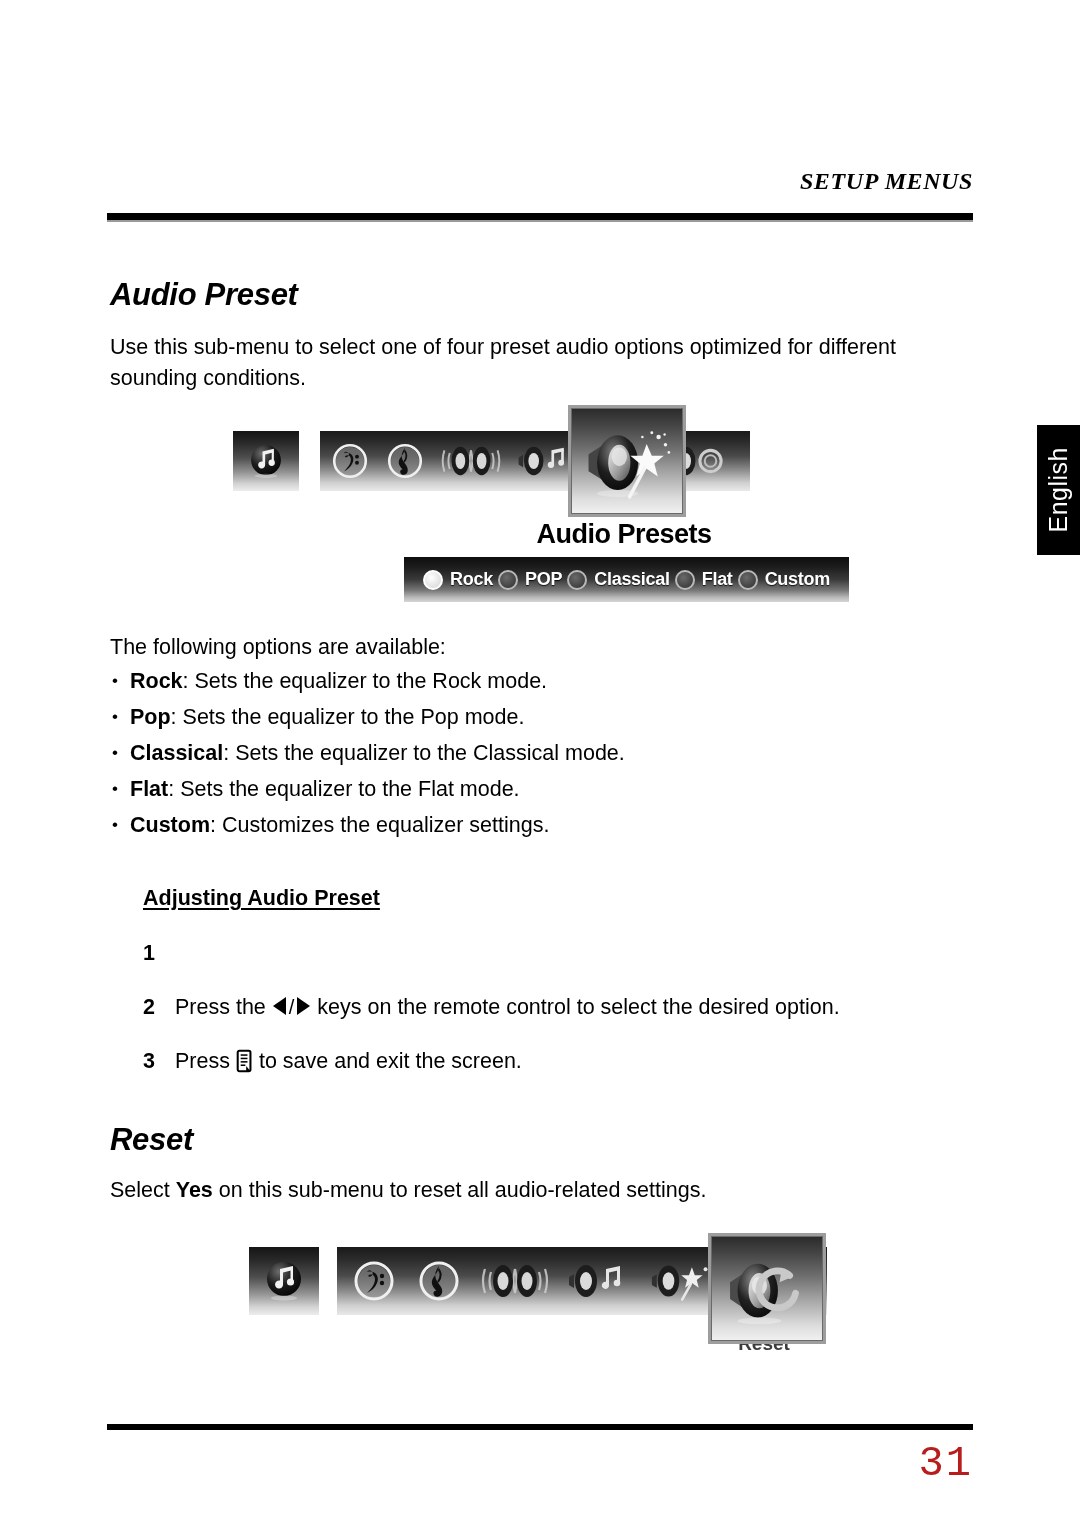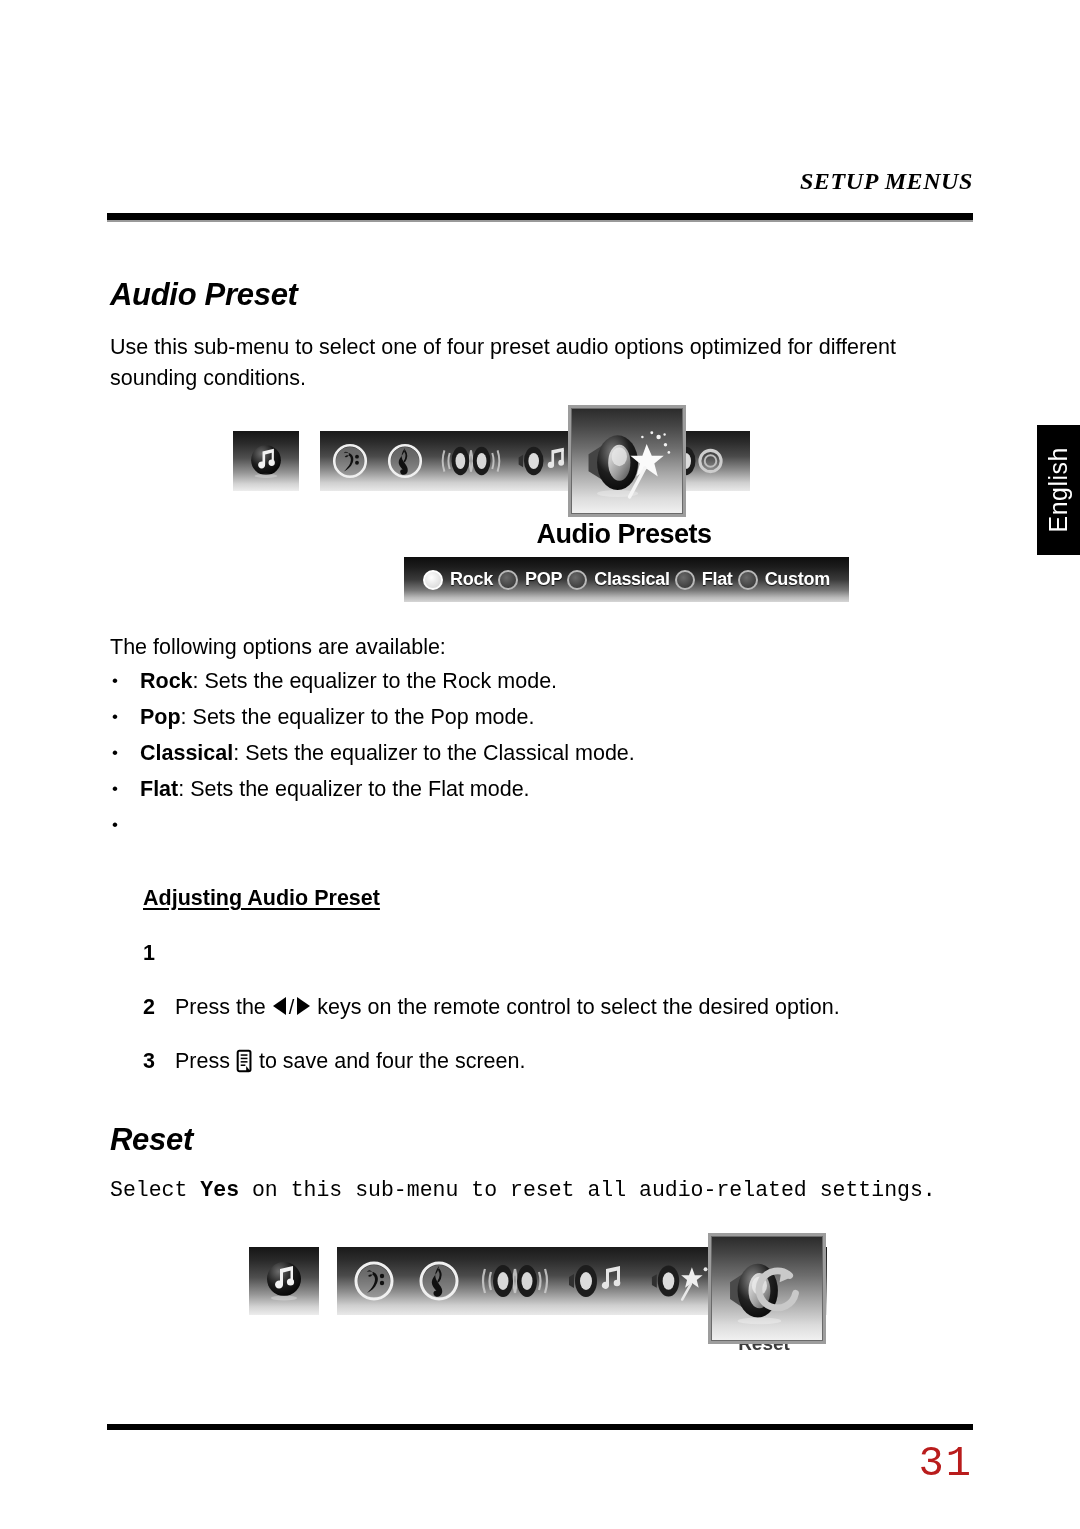--- a/index.html
+++ b/index.html
@@ -116,21 +116,21 @@
     white-space: nowrap;
   }
   .bullet-dot {
     position: absolute;
     left: 0;
     top: 0;
     width: 10px;
     text-align: center;
     font-size: 17px;
   }
-  .bullet-text { margin-left: 30px; }
+  .bullet-text { margin-left: 20px; }
   .bullet-text b { font-weight: 700; }
 
   
   .steps {
     position: absolute;
     left: 143px;
     top: 938px;
     width: 850px;
   }
   .step-row {
@@ -449,21 +449,21 @@
     </div>
 </div>
 
 <div class="para" style="top:632px;">The following options are available:</div>
 
 <div class="bullets" id="bullet-list">
     <div class="bullet-row"><span class="bullet-dot">•</span><span class="bullet-text"><b>Rock</b><span>: Sets the equalizer to the Rock mode.</span></span></div>
     <div class="bullet-row"><span class="bullet-dot">•</span><span class="bullet-text"><b>Pop</b><span>: Sets the equalizer to the Pop mode.</span></span></div>
     <div class="bullet-row"><span class="bullet-dot">•</span><span class="bullet-text"><b>Classical</b><span>: Sets the equalizer to the Classical mode.</span></span></div>
     <div class="bullet-row"><span class="bullet-dot">•</span><span class="bullet-text"><b>Flat</b><span>: Sets the equalizer to the Flat mode.</span></span></div>
-    <div class="bullet-row"><span class="bullet-dot">•</span></div>
+    <div class="bullet-row"><span class="bullet-dot">•</span><span class="bullet-text"><b>Custom</b><span>: Customizes the equalizer settings.</span></span></div>
   </div>
 
 <div class="h-sub" style="top:886px;text-align:right;">Adjusting Audio Preset</div>
 
 <div class="steps">
 
   <div class="step-row">
     <span class="step-num">1</span>
   </div>
 
@@ -478,27 +478,27 @@
         <svg width="17" height="24" viewBox="0 0 20 28">
           <rect x="2" y="2" width="15" height="24" rx="2" ry="2" fill="none" stroke="#000" stroke-width="2.4"></rect>
           <g stroke="#000" stroke-width="1.8">
             <line x1="5.5" y1="7" x2="13.5" y2="7"></line>
             <line x1="5.5" y1="11" x2="13.5" y2="11"></line>
             <line x1="5.5" y1="15" x2="13.5" y2="15"></line>
             <line x1="5.5" y1="19" x2="11" y2="19"></line>
           </g>
           <path d="M12 20 L17 26 L12 26 Z" fill="#000"></path>
         </svg>
-      </span><span> to save and four the screen.</span></span>
+      </span><span> to save and exit the screen.</span></span>
   </div>
 </div>
 
 <div class="h-section" style="top:1122px;">Reset</div>
 
-<div class="para" style="top:1175px;font-family:Liberation Mono, monospace;"><span>Select </span><b>Yes</b><span> on this sub-menu to reset all audio-related settings.</span></div>
+<div class="para" style="top:1175px;"><span>Select </span><b>Yes</b><span> on this sub-menu to reset all audio-related settings.</span></div>
 
 <div class="osd">
 
   <div class="osd-cat" style="left:249px; top:1247px; width:70px; height:68px;">
     <svg width="48" height="48" viewBox="0 0 48 48">
       <defs>
         <radialGradient id="rs-sphere" cx="35%" cy="28%" r="75%">
           <stop offset="0%" stop-color="#6d6d6d"></stop>
           <stop offset="55%" stop-color="#1c1c1c"></stop>
           <stop offset="100%" stop-color="#070707"></stop>

